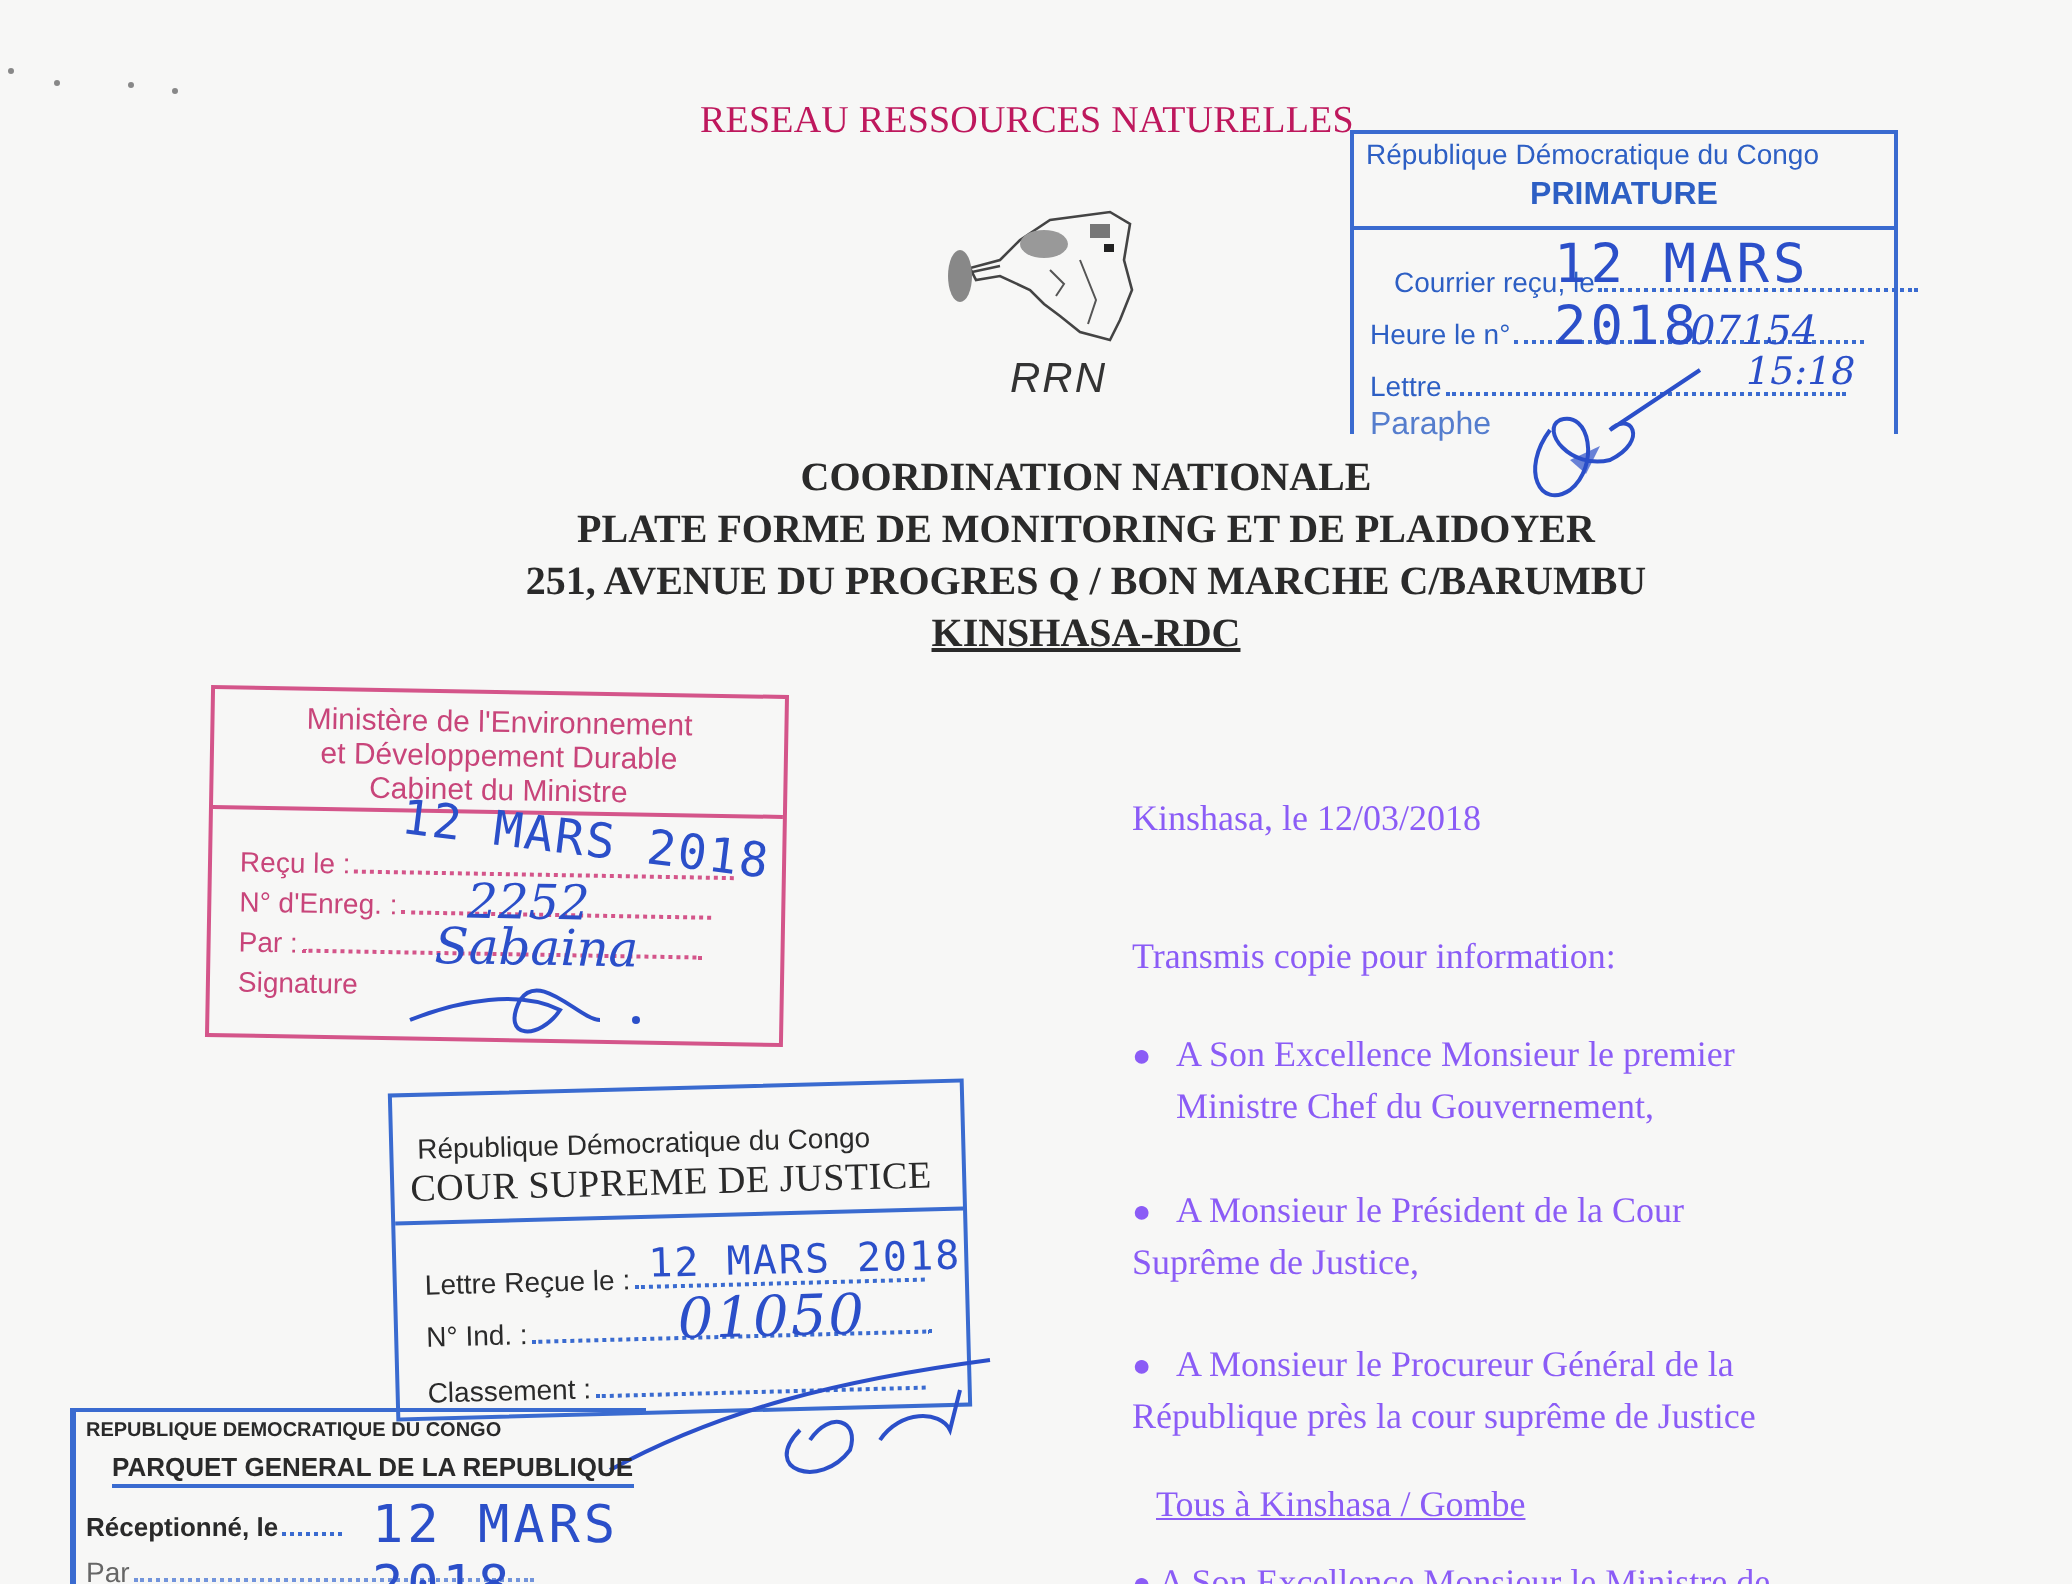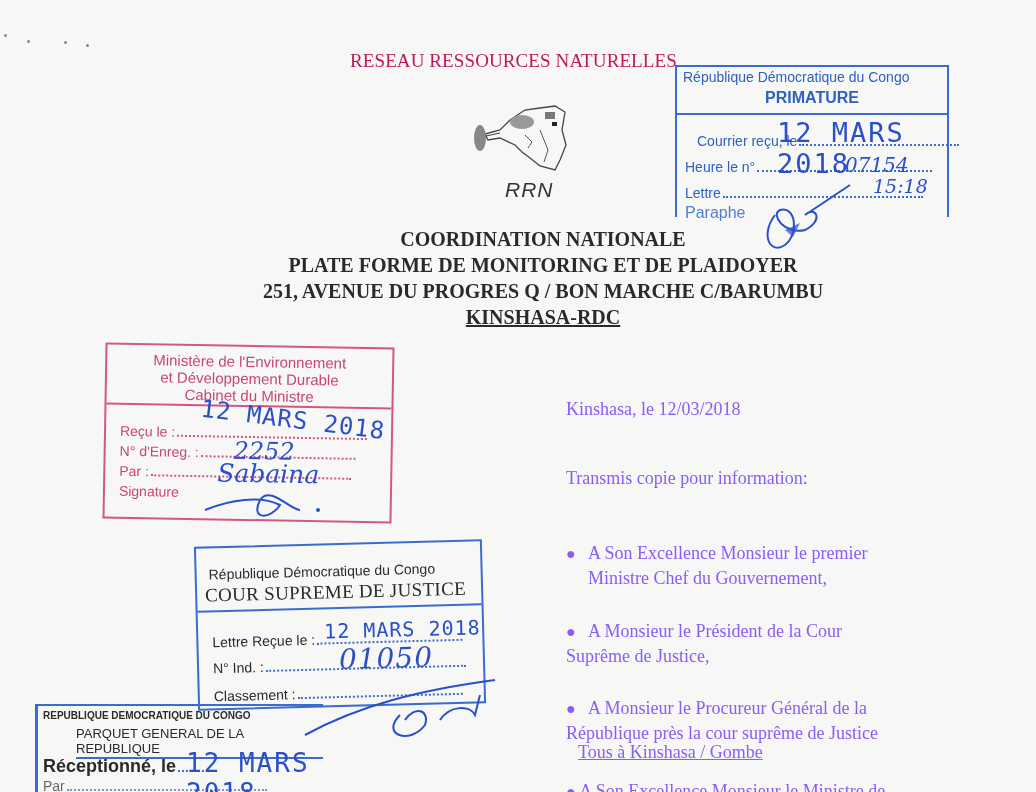--- a/index.html
+++ b/index.html
@@ -14,21 +14,21 @@
   .logo { left: 470px; top: 100px; width: 110px; height: 80px; }
   .logo-text { left: 505px; top: 178px; font-family: "Liberation Sans", sans-serif; font-style: italic; font-size: 21px; color: #333; letter-spacing: 1px; }
   .hdr { left: 0; width: 1036px; text-align: center; font-weight: bold; font-size: 20px; color: #2a2a2a; }
   .hdr1 { top: 228px; left: 25px; }
   .hdr2 { top: 254px; left: 25px; }
   .hdr3 { top: 280px; left: 25px; }
   .hdr4 { top: 306px; left: 25px; text-decoration: underline; }
   .body-text { font-size: 18px; color: #8b5cf6; line-height: 24px; }
   .date { left: 566px; top: 397px; }
   .transmis { left: 566px; top: 466px; }
-  .recip { left: 566px; width: 420px; margin-top: 26px; }
+  .recip { left: 566px; width: 420px; }
   .recip .bullet { display: inline-block; width: 22px; font-size: 16px; }
   .r1 { top: 515px; }
   .r2 { top: 593px; }
   .r3 { top: 670px; }
   .tous { left: 578px; top: 740px; text-decoration: underline; }
   .cut { left: 566px; top: 779px; }
 
   
   .stamp { font-family: "Liberation Sans", sans-serif; }
   .stamp-blue { color: #2d5fc4; border-color: #3a6bd0; }
@@ -47,21 +47,21 @@
   .ministere .field { color: #c8457a; font-size: 14px; }
   .ministere .dots { border-bottom-color: #d4558a; }
 
   .cour { left: 196px; top: 543px; width: 284px; height: 160px; border: 2px solid #3a6bd0; transform: rotate(-1.5deg); }
   .cour .country { position: absolute; left: 12px; top: 18px; font-size: 14px; }
   .cour .office { position: absolute; left: 8px; top: 36px; font-family: "Liberation Serif", serif; font-size: 19px; letter-spacing: 0.3px; }
   .cour .sep { position: absolute; left: 0; top: 62px; width: 284px; border-top: 2px solid #3a6bd0; }
 
   .parquet { left: 35px; top: 704px; width: 285px; height: 95px; border-left: 3px solid #3a6bd0; border-top: 2px solid #3a6bd0; }
   .parquet .country { position: absolute; left: 5px; top: 4px; font-size: 10px; font-weight: bold; }
-  .parquet .office { position: absolute; left: 18px; top: 20px; font-size: 13px; font-weight: normal; border-bottom: 2px solid #3a6bd0; padding-bottom: 1px; margin-left: 20px; }
+  .parquet .office { position: absolute; left: 18px; top: 20px; font-size: 13px; font-weight: bold; border-bottom: 2px solid #3a6bd0; padding-bottom: 1px; }
 
   .sig { position: absolute; }
   .speck { position: absolute; width: 3px; height: 3px; border-radius: 50%; background: #888; }
 </style>
 </head>
 <body>
 
 <div class="speck" style="left:4px;top:34px;"></div>
 <div class="speck" style="left:27px;top:40px;"></div>
 <div class="speck" style="left:64px;top:41px;"></div>
@@ -152,16 +152,16 @@
   <div class="hand-script" style="left:140px;top:98px;font-size:28px;letter-spacing:1px;">01050</div>
 </div>
 <svg class="sig" style="left:300px;top:675px;" width="200" height="75">
   <path d="M5 60 C60 30 120 15 195 5" fill="none" stroke="#2b4fc9" stroke-width="2"></path>
   <path d="M100 40 C80 60 110 70 125 50 C130 35 115 30 105 45 M140 45 C150 30 170 30 175 40 L180 20" fill="none" stroke="#2b4fc9" stroke-width="2"></path>
 </svg>
 
 <div class="abs stamp parquet">
   <div class="country">REPUBLIQUE DEMOCRATIQUE DU CONGO</div>
   <div class="office">PARQUET GENERAL DE LA REPUBLIQUE</div>
-  <div class="field" style="left:5px;top:50px;font-weight:bold;font-size:18px;"><span>Réceptionné, le</span><span class="dots" style="width:30px"></span></div>
+  <div class="field" style="left:5px;top:50px;font-weight:bold;font-size:13px;"><span>Réceptionné, le</span><span class="dots" style="width:30px"></span></div>
   <div class="field" style="left:5px;top:72px;font-size:14px;opacity:0.7;"><span>Par</span><span class="dots" style="width:200px"></span></div>
   <div class="hand" style="left:148px;top:42px;font-size:26px;letter-spacing:2px;">12 MARS 2018</div>
 </div>
 
 </body></html>

